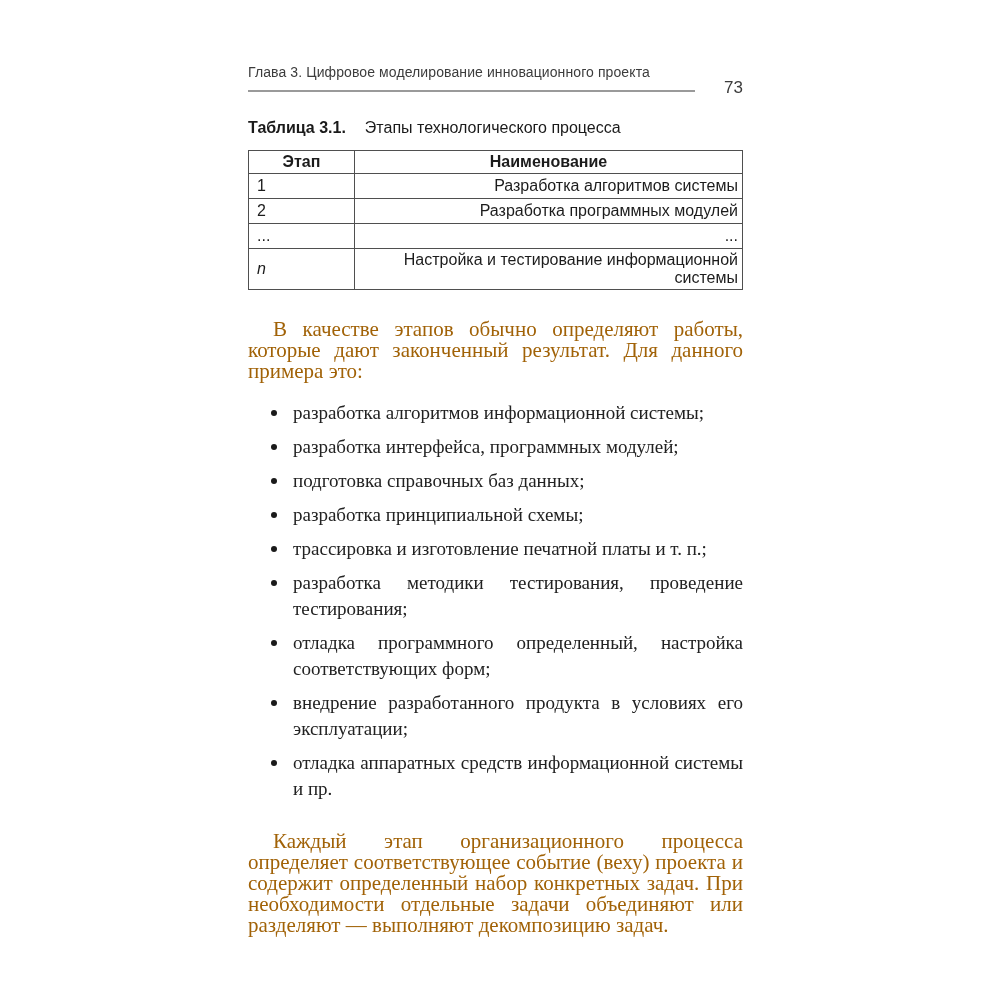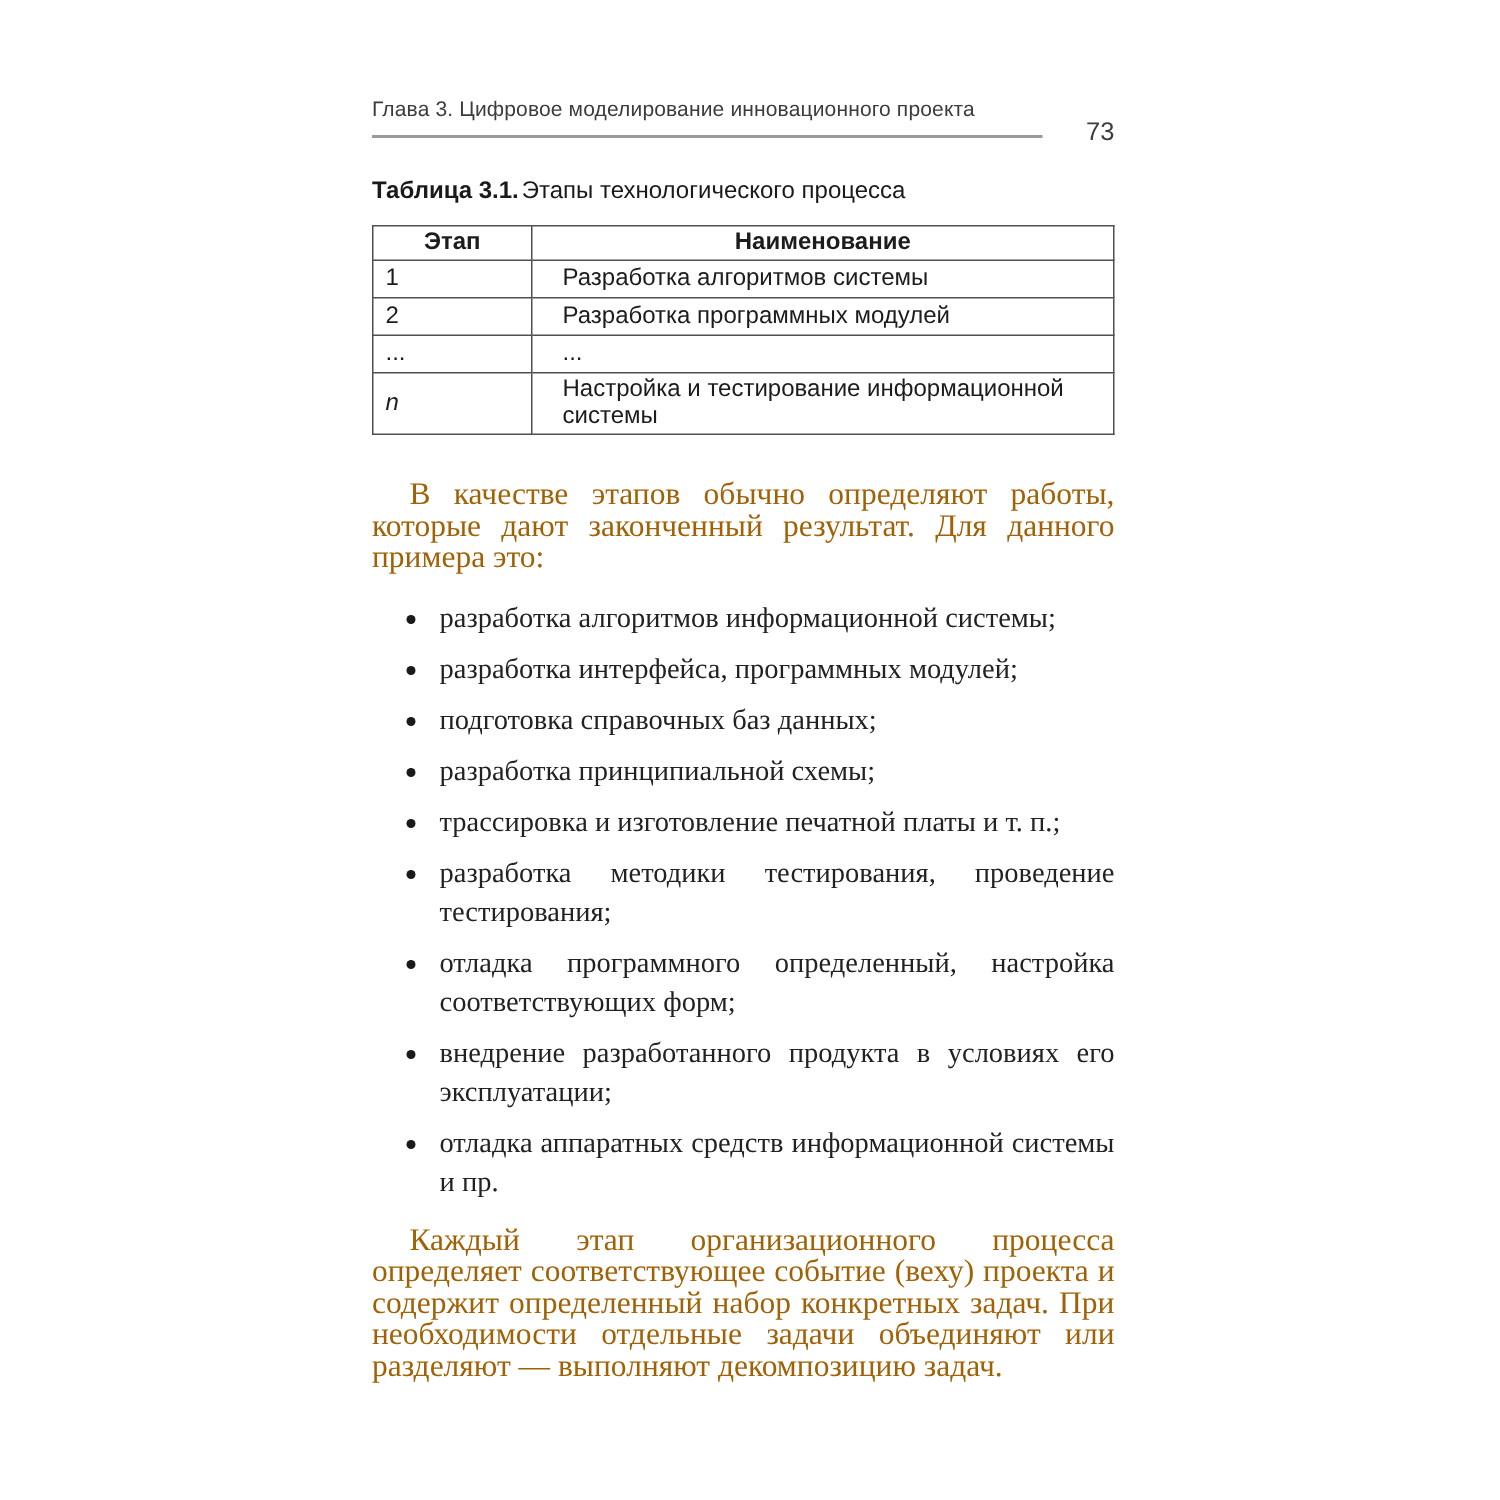--- a/index.html
+++ b/index.html
@@ -49,21 +49,21 @@
   }
 
   
   .caption {
     margin: 26px 0 12px 0;
     font-size: 16px;
     line-height: 20px;
     color: #1a1a1a;
   }
   .caption .cap-label { font-weight: bold; }
-  .caption .cap-text { margin-left: 2px; }
+  .caption .cap-text { margin-left: 19px; }
 
   
   table.stages {
     width: 100%;
     border-collapse: collapse;
     table-layout: fixed;
     font-size: 16px;
     color: #1c1c1c;
   }
   table.stages th, table.stages td {
@@ -76,35 +76,35 @@
     text-align: center;
     padding: 2px 4px;
   }
   table.stages td {
     height: 25px;
     text-align: left;
     padding: 2px 4px 2px 8px;
     font-weight: normal;
   }
   table.stages .col-stage { width: 106px; }
-  table.stages td.cell-name { padding-left: 20px; }
+  table.stages td.cell-name { padding-left: 4px; text-align: right; }
   table.stages td.it { font-style: italic; }
 
   
   .para {
     font-family: "Liberation Serif", serif;
     font-size: 21px;
     line-height: 21px;
     color: #a16207;
     text-align: justify;
     margin: 0;
   }
   .para.indent { text-indent: 25px; }
   .p-intro { margin-top: 29px; }
-  .p-close { margin-top: 14px; }
+  .p-close { margin-top: 29px; }
 
   ul.bullets {
     list-style: none;
     margin: 18px 0 0 0;
     padding: 0;
   }
   ul.bullets li {
     position: relative;
     padding-left: 45px;
     font-family: "Liberation Serif", serif;

